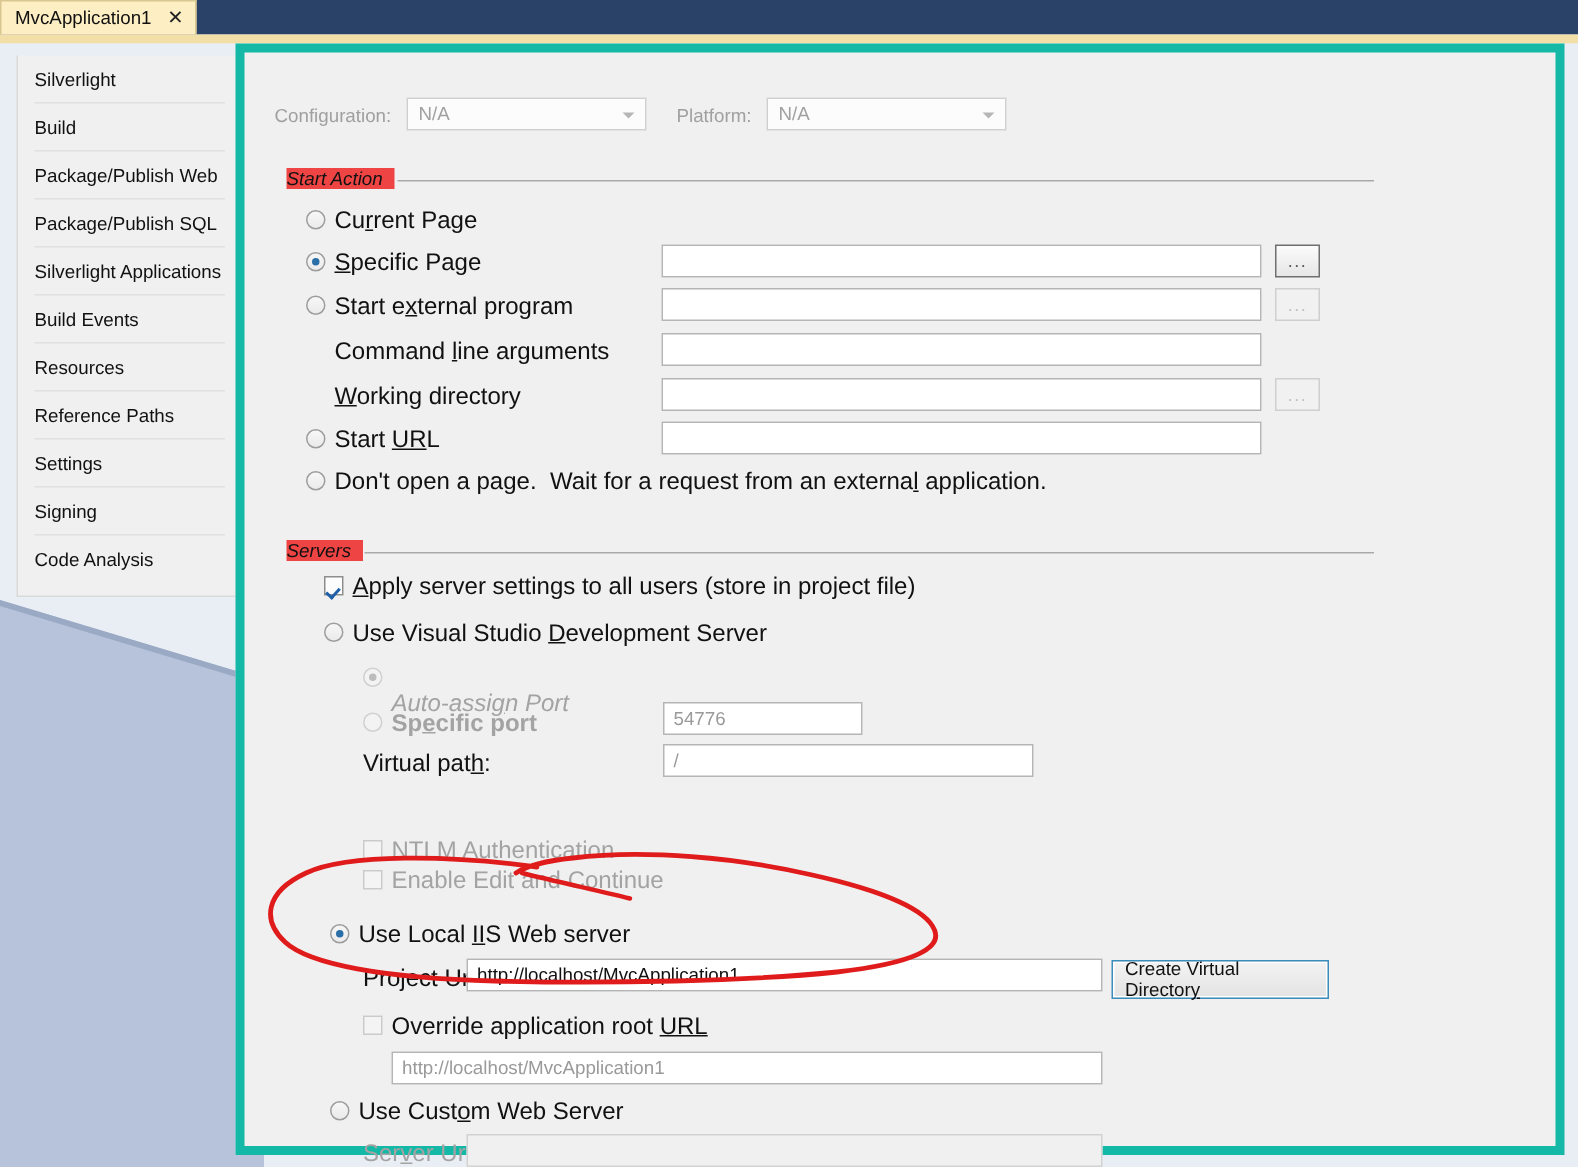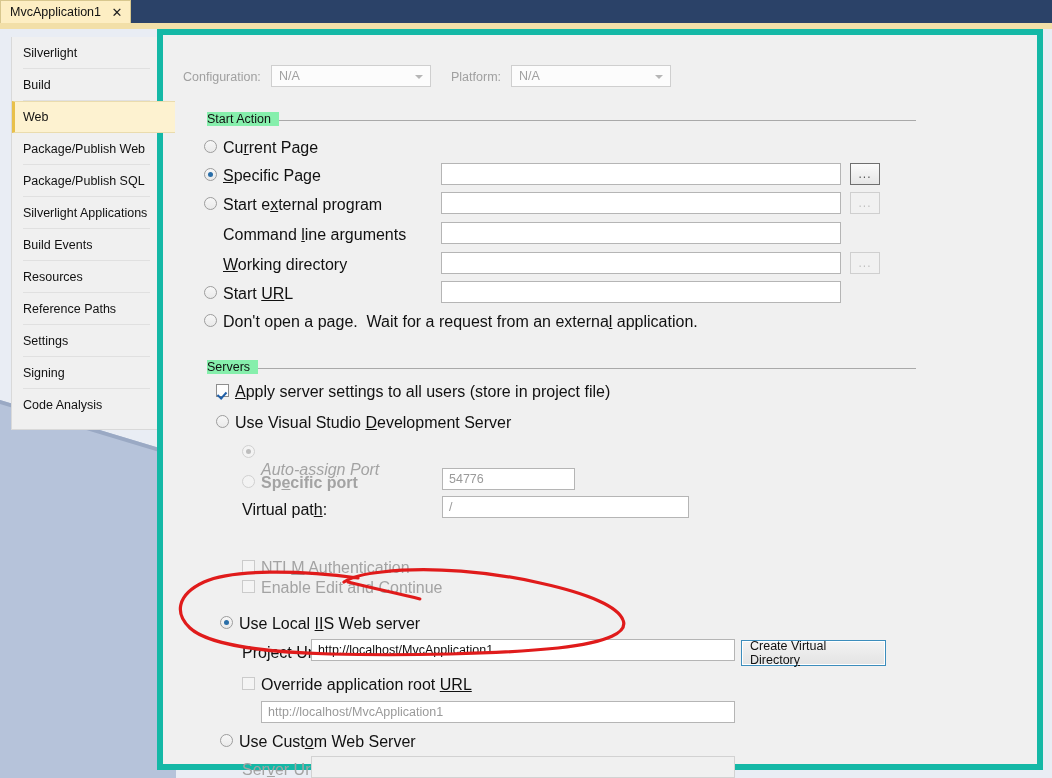--- a/index.html
+++ b/index.html
@@ -115,22 +115,22 @@
   }
   .combo .arrow{
     position:absolute;right:7px;top:9px;
     width:0;height:0;border-left:4px solid transparent;
     border-right:4px solid transparent;border-top:4px solid #b6b6b6;
   }
 
   
   .group{position:absolute;}
   .group-title{
-    position:absolute;left:16px;top:0;font-size:12.5px;color:#111;
-    background:#86efac;padding-right:8px;z-index:2;
+    position:absolute;left:0;top:0;font-size:12.5px;color:#111;
+    background:#ef4444;padding-right:8px;z-index:2;font-style:italic;
   }
   .group-rule{
     position:absolute;top:8px;height:1px;background:#a9a9a9;
   }
 
   
   .radio{
     position:absolute;width:13px;height:13px;border-radius:50%;
     box-sizing:border-box;
     background:linear-gradient(180deg,#f7f7f7 0%,#eaeaea 100%);
@@ -215,23 +215,20 @@
     </div>
 
     <div class="sidebar" id="sidebar">
         <div class="side-item">
           <span>Silverlight</span>
           <span class="sep"></span>
         </div>
         <div class="side-item">
           <span>Build</span>
           <span class="sep"></span>
-        </div>
-        <div class="side-item selected">
-          <span>Web</span>
         </div>
         <div class="side-item">
           <span>Package/Publish Web</span>
           <span class="sep"></span>
         </div>
         <div class="side-item">
           <span>Package/Publish SQL</span>
           <span class="sep"></span>
         </div>
         <div class="side-item">

